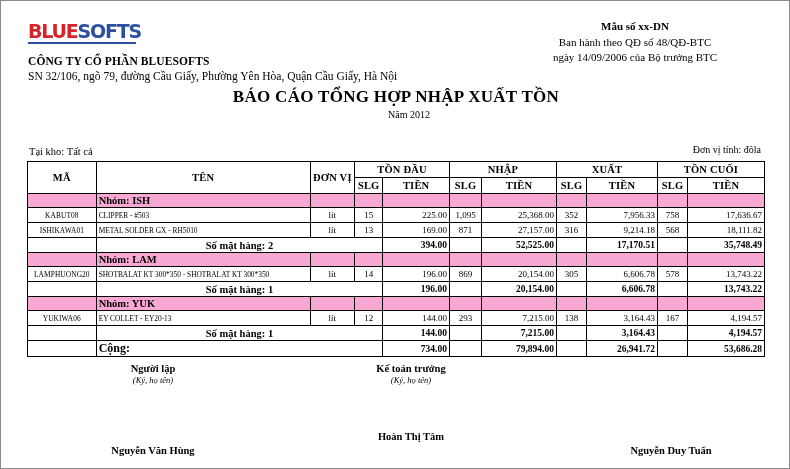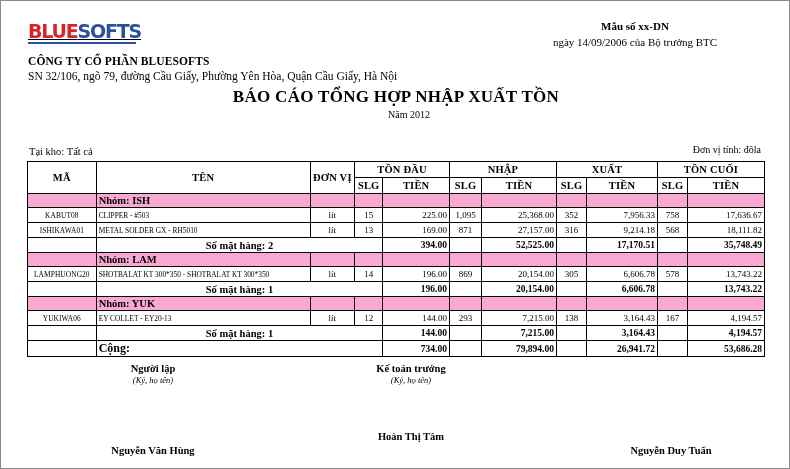--- a/index.html
+++ b/index.html
@@ -34,21 +34,20 @@
     left: 27px;
     top: 2px;
   }
   .logo-word {
     font-family: "DejaVu Sans", sans-serif;
     font-weight: bold;
     font-size: 19px;
     letter-spacing: -1.2px;
     line-height: 20px;
     white-space: nowrap;
-    text-decoration: underline;
   }
   .logo-blue { color: #d8232a; }
   .logo-softs { color: #2c4f9e; }
   .logo-rule {
     width: 108px;
     height: 2px;
     background: #2c4f9e;
     margin-top: 1px;
   }
   .co-name {
@@ -242,20 +241,21 @@
     <div class="logo-block">
       <div class="logo-word"><span class="logo-blue">BLUE</span><span class="logo-softs">SOFTS</span></div>
       <div class="logo-rule"></div>
     </div>
 
     <div class="co-name">CÔNG TY CỔ PHẦN BLUESOFTS</div>
     <div class="co-addr">SN 32/106, ngõ 79, đường Cầu Giấy, Phường Yên Hòa, Quận Cầu Giấy, Hà Nội</div>
 
     <div class="form-meta">
       <div class="m1">Mẫu số xx-DN</div>
+      <div>Ban hành theo QĐ số 48/QĐ-BTC</div>
       <div>ngày 14/09/2006 của Bộ trưởng BTC</div>
     </div>
   </div>
 
   <div class="title">BÁO CÁO TỔNG HỢP NHẬP XUẤT TỒN</div>
   <div class="subtitle">Năm 2012</div>
 
   <div class="meta-left">Tại kho: Tất cả</div>
   <div class="meta-right">Đơn vị tính: đôla</div>
 

